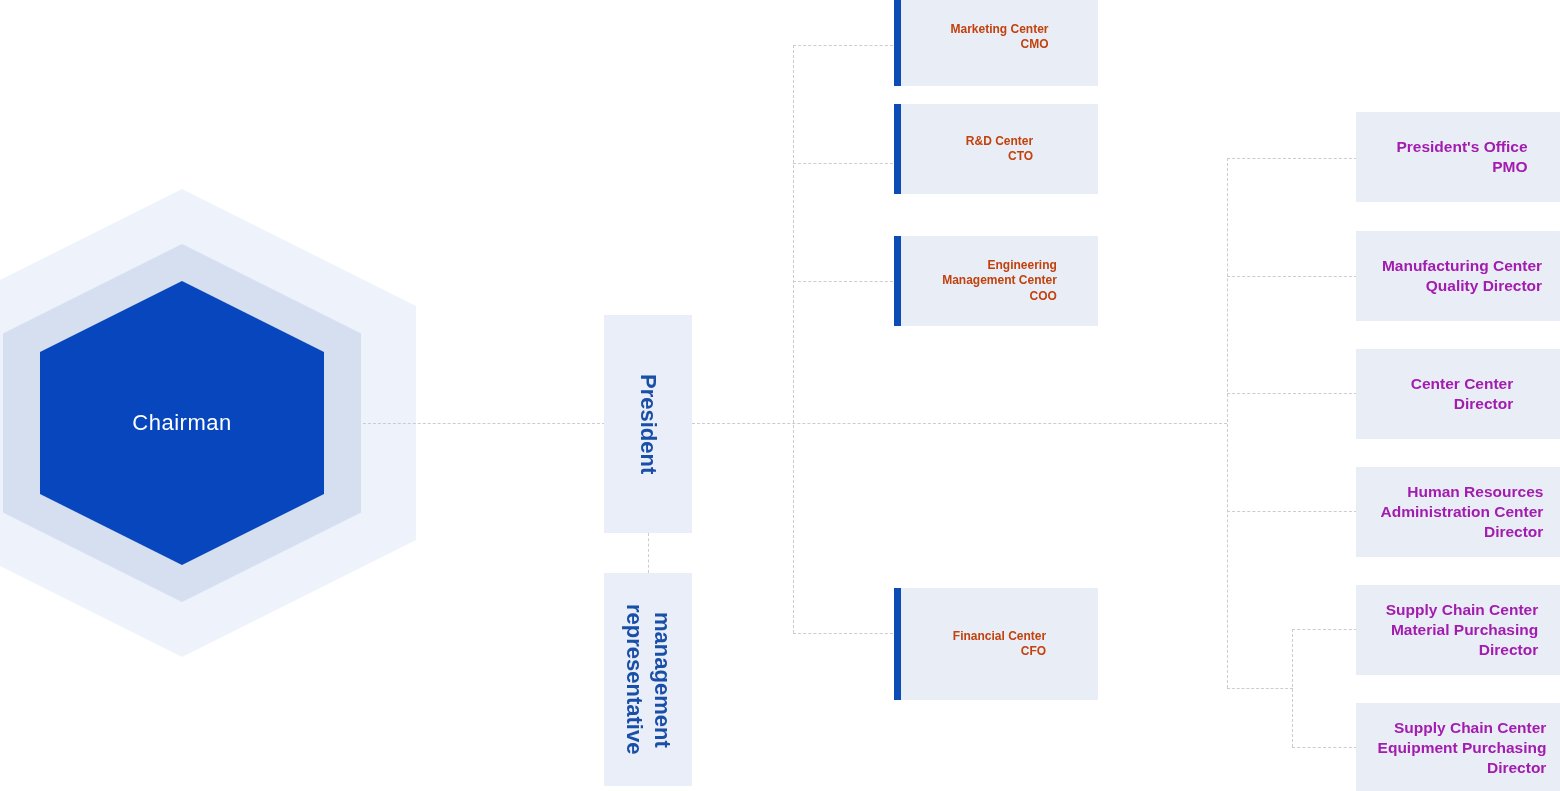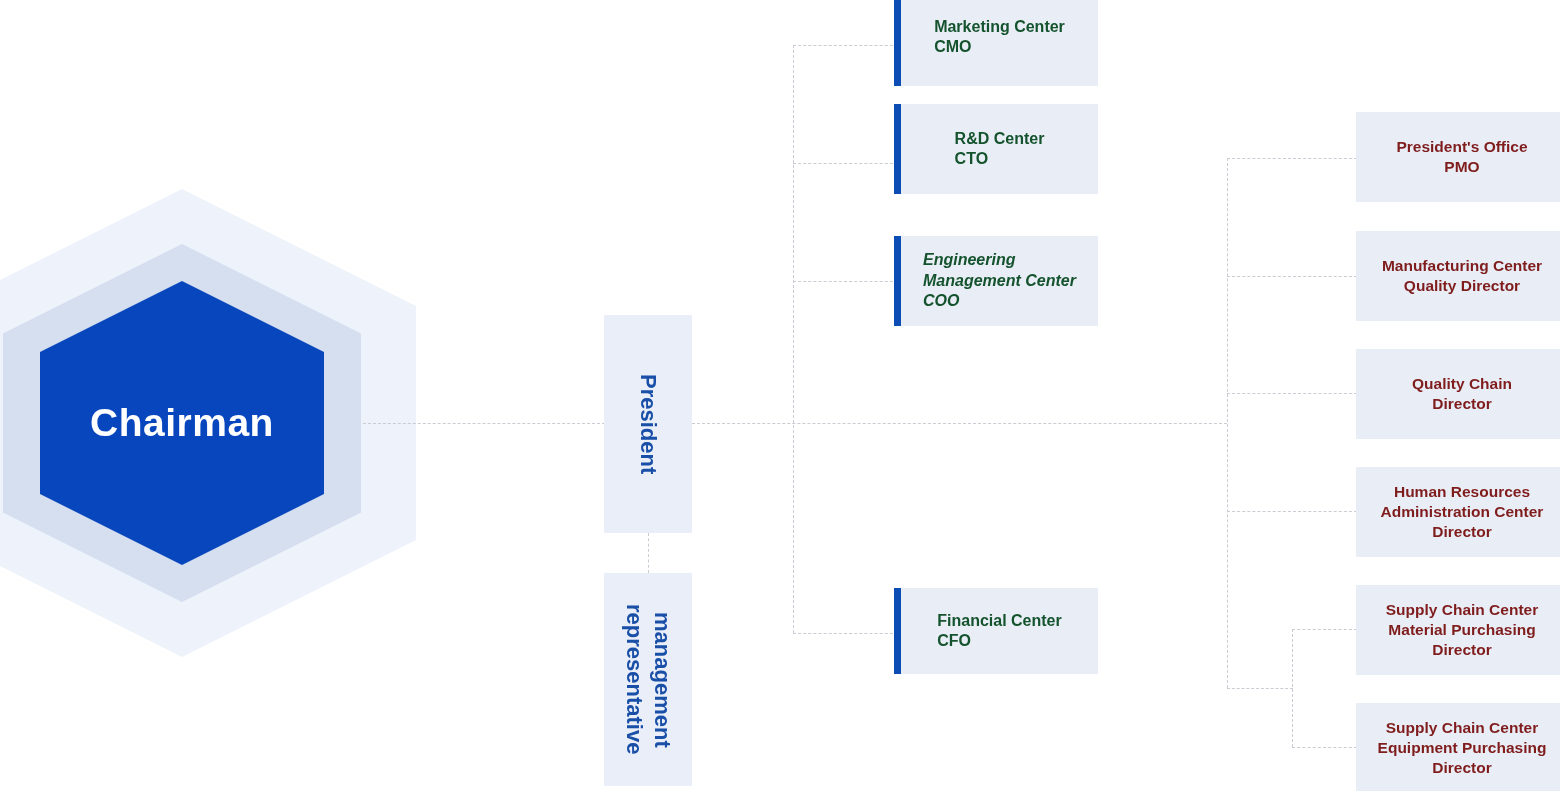--- a/index.html
+++ b/index.html
@@ -47,22 +47,22 @@
     left: 92px; top: 92px;
     width: 284px; height: 284px;
     background: #0846be;
     border-radius: 28px;
     display: flex;
     align-items: center;
     justify-content: center;
   }
   .hex-label {
     color: #ffffff;
-    font-size: 39px;
-    font-weight: bold;
+    font-size: 22px;
+    font-weight: normal;
     letter-spacing: 0.5px;
     white-space: nowrap;
   }
 
   
   .conn-h {
     position: absolute;
     height: 0;
     border-top: 1px dashed #c9ccd2;
   }
@@ -95,44 +95,44 @@
   .mbox {
     position: absolute;
     background: #e9eef6;
     border-left: 7px solid #0b4db5;
     display: flex;
     align-items: center;
     justify-content: center;
     box-sizing: border-box;
   }
   .mbox .mtext {
-    color: #14532d;
-    font-size: 16px;
+    color: #c2410c;
+    font-size: 12px;
     font-weight: bold;
     line-height: 1.28;
-    text-align: left;
+    text-align: right;
     white-space: pre-line;
     padding: 0 8px;
   }
 
   
   .rbox {
     position: absolute;
     background: #e9edf6;
     display: flex;
     align-items: center;
     justify-content: center;
     box-sizing: border-box;
   }
   .rbox .rtext {
-    color: #7f1d1d;
+    color: #a21caf;
     font-size: 15.5px;
     font-weight: bold;
     line-height: 1.28;
-    text-align: center;
+    text-align: right;
     white-space: pre-line;
     padding: 0 8px;
   }
 </style>
 </head>
 <body>
 
 <div id="canvas">
 
   <div class="hex-wrap">
@@ -165,26 +165,26 @@
   <div class="conn-h" style="left:793px; top:633px; width:105px;"></div>
 
   <div class="mbox" style="left:894px; top:-12px; width:204px; height:98px;">
     <span class="mtext">Marketing Center
 CMO</span>
   </div>
   <div class="mbox" style="left:894px; top:104px; width:204px; height:90px;">
     <span class="mtext">R&amp;D Center
 CTO</span>
   </div>
-  <div class="mbox" style="left:894px; top:236px; width:204px; height:90px;font-style:italic;">
+  <div class="mbox" style="left:894px; top:236px; width:204px; height:90px;">
     <span class="mtext">Engineering
 Management Center
 COO</span>
   </div>
-  <div class="mbox" style="left:894px; top:588px; width:204px; height:86px;">
+  <div class="mbox" style="left:894px; top:588px; width:204px; height:112px;">
     <span class="mtext">Financial Center
 CFO</span>
   </div>
 
   <div class="conn-v" style="left:1227px; top:158px; height:530px;"></div>
 
   <div class="conn-h" style="left:1227px; top:158px; width:130px;"></div>
   <div class="conn-h" style="left:1227px; top:276px; width:130px;"></div>
   <div class="conn-h" style="left:1227px; top:393px; width:130px;"></div>
   <div class="conn-h" style="left:1227px; top:511px; width:130px;"></div>
@@ -196,21 +196,21 @@
 
   <div class="rbox" style="left:1356px; top:112px; width:212px; height:90px;">
     <span class="rtext">President's Office
 PMO</span>
   </div>
   <div class="rbox" style="left:1356px; top:231px; width:212px; height:90px;">
     <span class="rtext">Manufacturing Center
 Quality Director</span>
   </div>
   <div class="rbox" style="left:1356px; top:349px; width:212px; height:90px;">
-    <span class="rtext">Quality Chain
+    <span class="rtext">Center Center
 Director</span>
   </div>
   <div class="rbox" style="left:1356px; top:467px; width:212px; height:90px;">
     <span class="rtext">Human Resources
 Administration Center
 Director</span>
   </div>
   <div class="rbox" style="left:1356px; top:585px; width:212px; height:90px;">
     <span class="rtext">Supply Chain Center
 Material Purchasing

